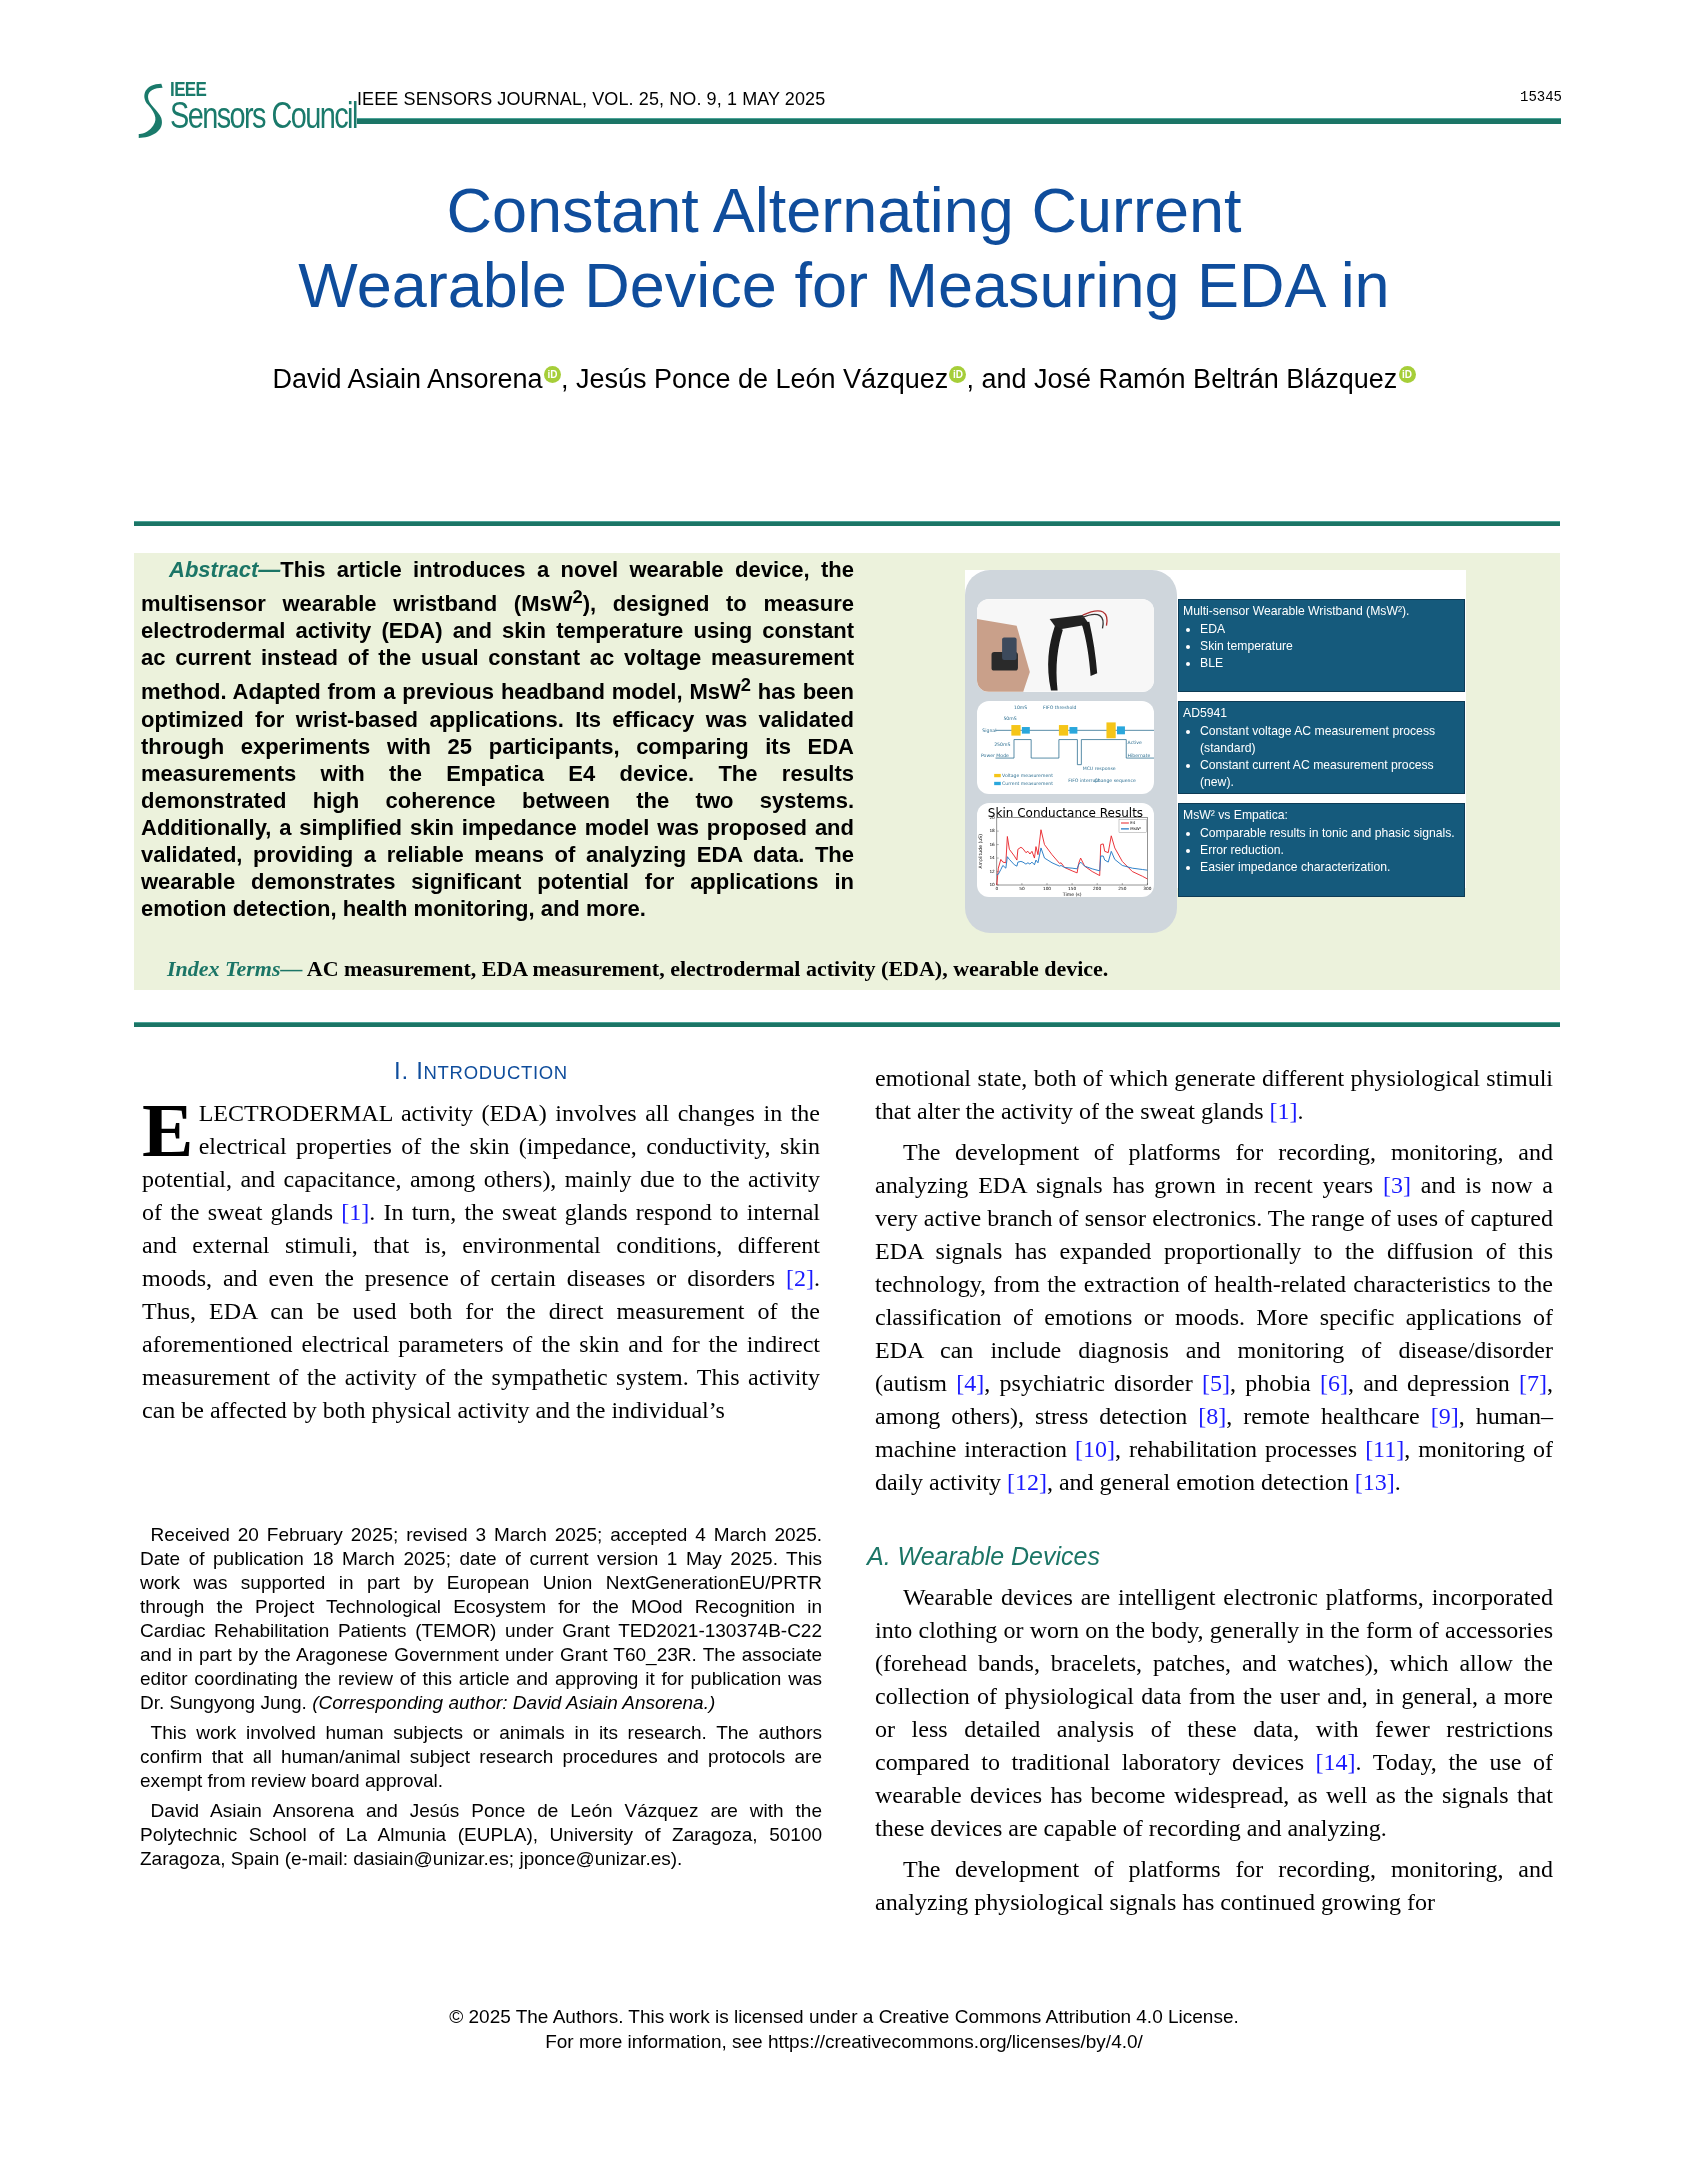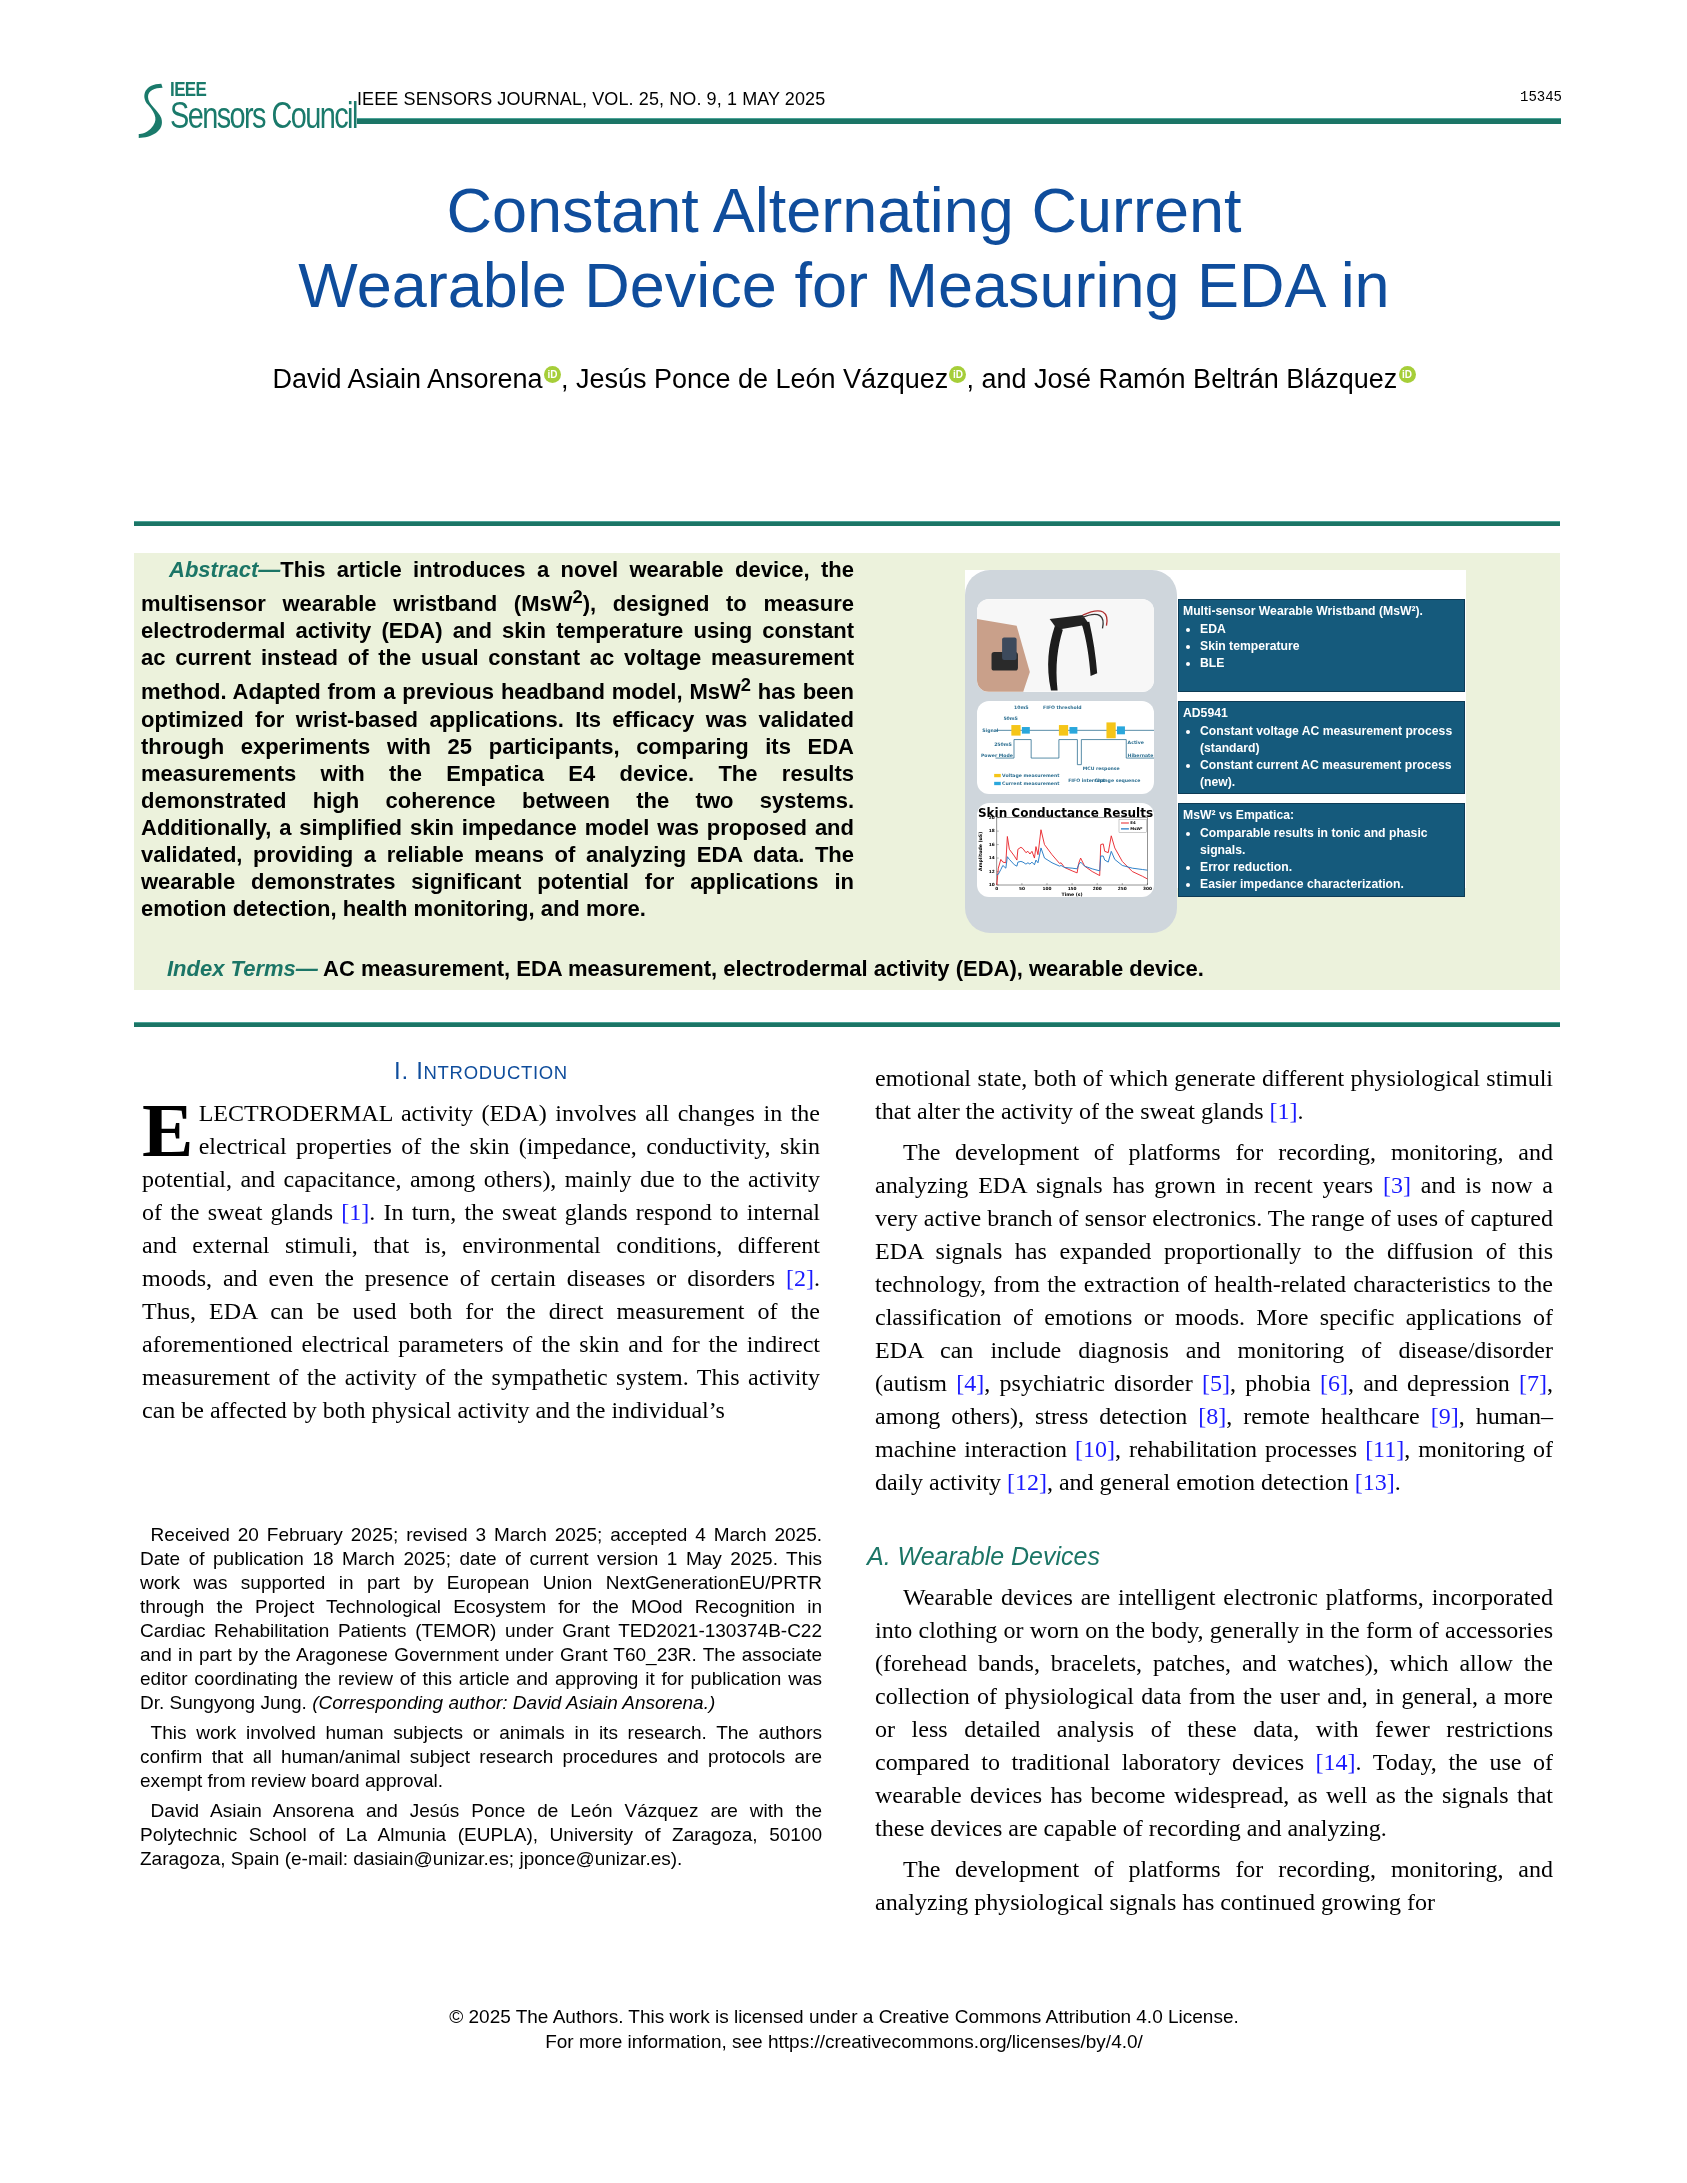--- a/index.html
+++ b/index.html
@@ -19,25 +19,25 @@
   .title { left:0; width:1688px; top:173px; text-align:center; font-family:"Liberation Sans",sans-serif; font-size:63px; line-height:75px; color:#0f4d9c; }
   .authors { left:0; width:1688px; top:364px; text-align:center; font-family:"Liberation Sans",sans-serif; font-size:27px; }
   .orcid { display:inline-block; width:17px; height:17px; border-radius:50%; background:#a6ce39; color:#fff; font-size:10px; font-weight:bold; text-align:center; line-height:17px; vertical-align:super; margin-left:1.3px; font-family:"Liberation Sans",sans-serif; }
 
   .teal-rule { left:134px; width:1426px; height:4px; background:#1b7566; border-top:0.7px solid #4da398; }
 
   
   .abstract-box { left:134px; top:553px; width:1426px; height:437px; background:#ecf2dc; }
   .abstract-text { left:141px; top:556px; width:713px; font-family:"Liberation Sans",sans-serif; font-weight:bold; font-size:22px; line-height:27px; text-align:justify; text-indent:28px; }
   .abstract-label { color:#1b7566; font-style:italic; }
-  .index-terms { left:167px; top:956px; font-family:Liberation Sans, sans-serif; font-weight:bold; font-size:22px; }
+  .index-terms { left:167px; top:956px; font-family:Liberation Serif, serif; font-weight:bold; font-size:22px; }
   .index-label { color:#1b7566; font-style:italic; }
 
   
-  .ga { left:965px; top:570px; width:501px; height:318px; background:#ffffff;font-weight:bold; }
+  .ga { left:965px; top:570px; width:501px; height:318px; background:#ffffff; }
   .ga-grey { position:absolute; left:0; top:0; width:212px; height:363px; background:#cfd6dc; border-radius:25px 25px 25px 25px; }
   .ga-panel { position:absolute; left:12px; width:177px; background:#fff; border-radius:12px; overflow:hidden; }
   .ga-box { position:absolute; left:213px; width:287px; background:#155a7c; color:#fff; font-family:"Liberation Sans",sans-serif; font-size:12.2px; line-height:17px; padding:2.6px 4px; box-sizing:border-box; border:1.3px solid #0e3c56; }
   .ga-box ul { margin:1.3px 0 0 0; padding-left:17px; }
   .ga-box li { margin:0; }
   .ga-chart-title { position:absolute; left:0; right:0; top:2.6px; text-align:center; font-family:"DejaVu Sans",sans-serif; font-size:12px; }
 
   
   .col { position:absolute; width:694px; font-family:"Liberation Serif",serif; font-size:24px; line-height:33px; text-align:justify; }
   .col p { margin:8px; text-indent:28px; }

